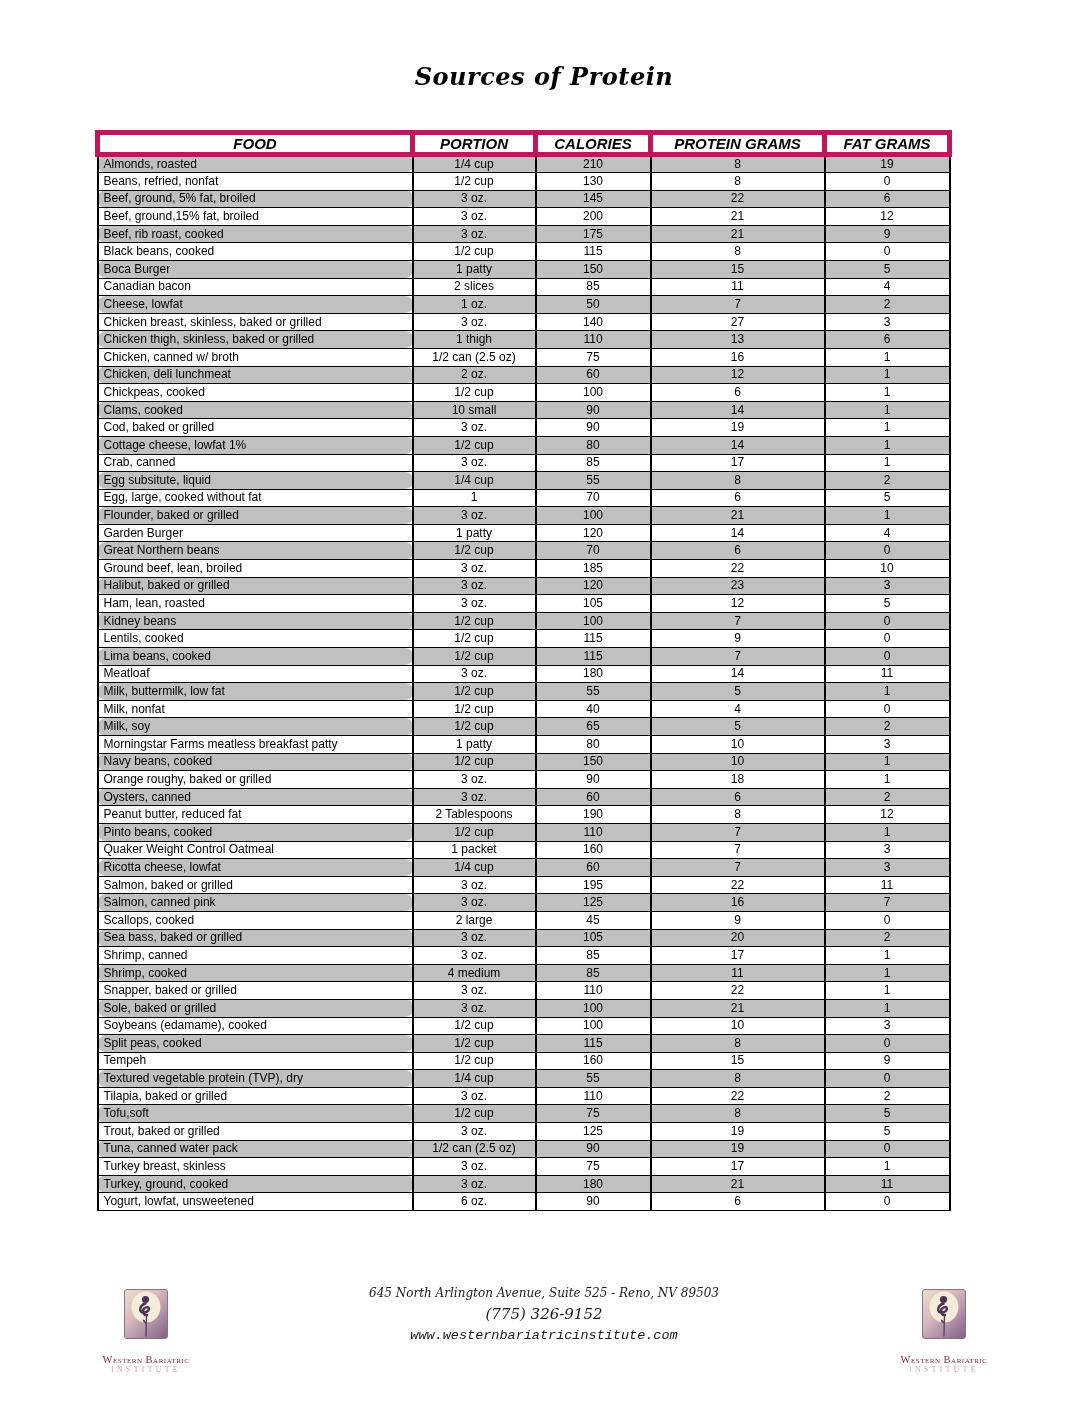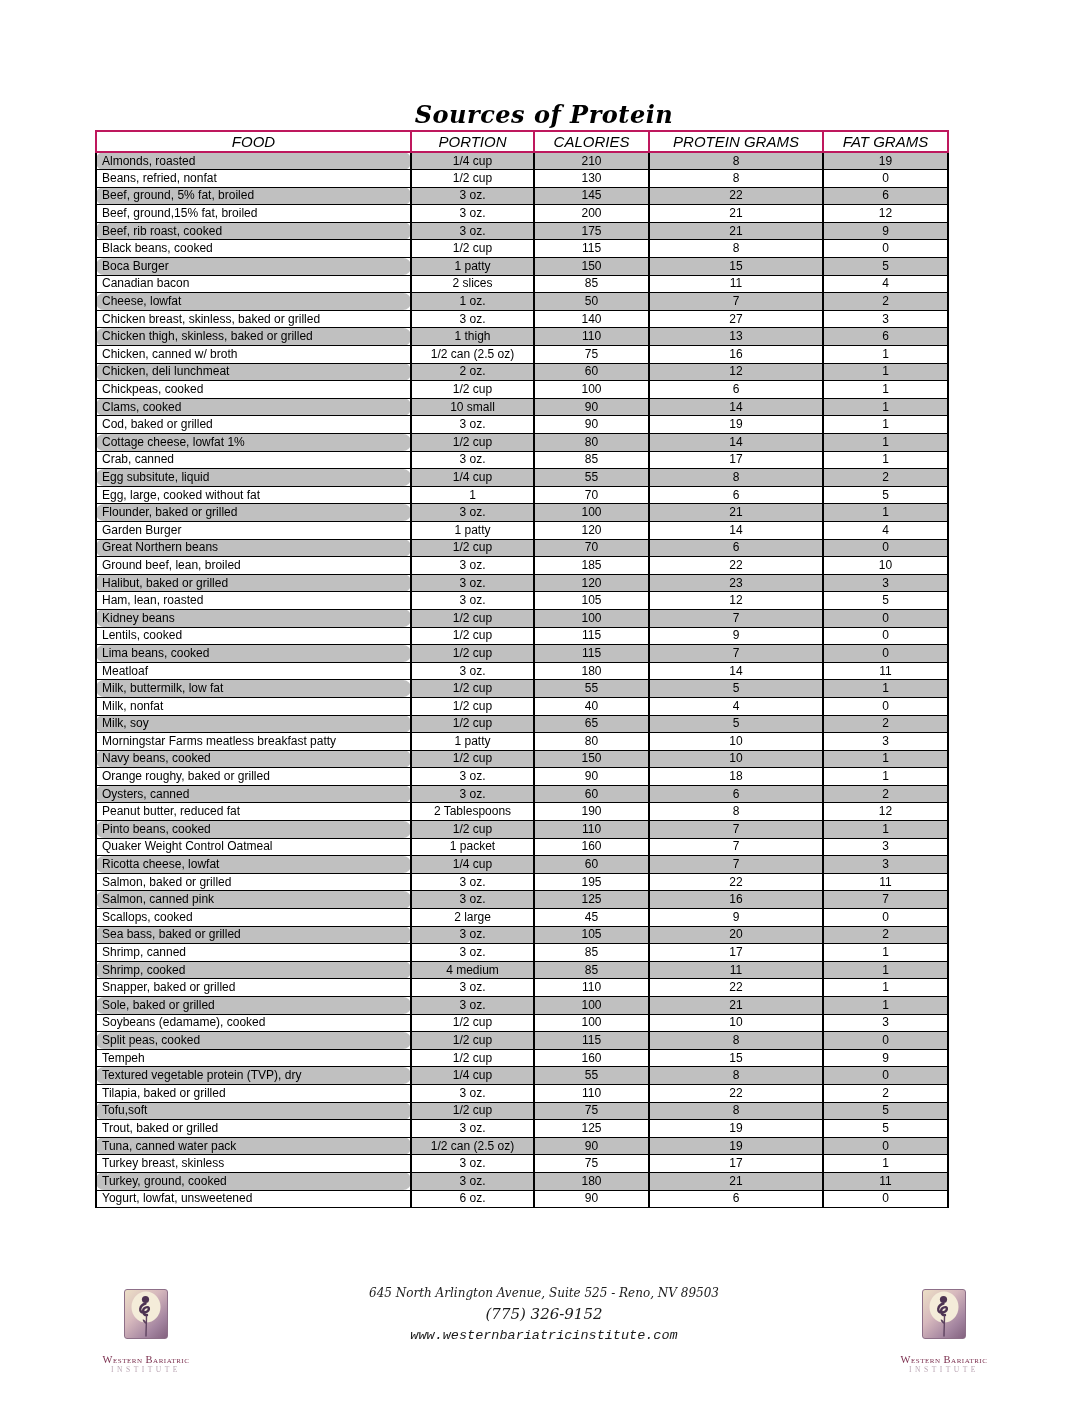--- a/index.html
+++ b/index.html
@@ -15,35 +15,34 @@
     position: absolute;
     top: 62px;
     left: 0;
     width: 100%;
     text-align: center;
     font-family: "DejaVu Serif", serif;
     font-weight: bold;
     font-style: italic;
     font-size: 24px;
     letter-spacing: 0.5px;
-    margin-top: 38px;
   }
   table.protein-table {
     position: absolute;
     top: 130px;
     left: 95px;
     width: 852px;
     border-collapse: collapse;
     table-layout: fixed;
   }
   table.protein-table th {
-    border: 2px solid #be185d;
+    border: 5px solid #be185d;
     background: #ffffff;
     font-family: "Liberation Sans", sans-serif;
-    font-weight: normal;
+    font-weight: bold;
     font-style: italic;
     font-size: 15px;
     text-align: center;
     height: 21px;
     padding: 0 2px;
   }
   table.protein-table td {
     border-top: 1px solid #000;
     border-bottom: 1px solid #000;
     border-left: 2px solid #000;

